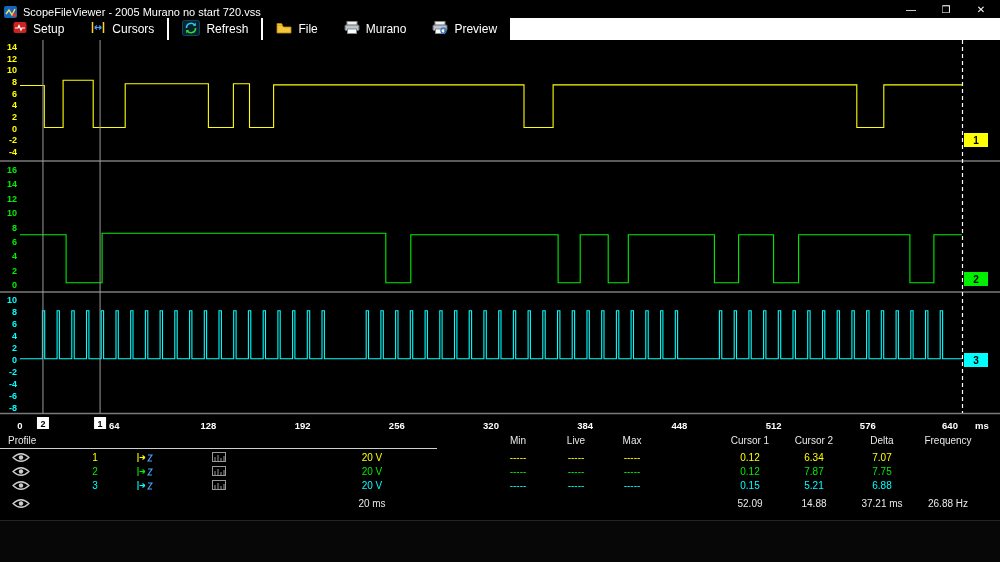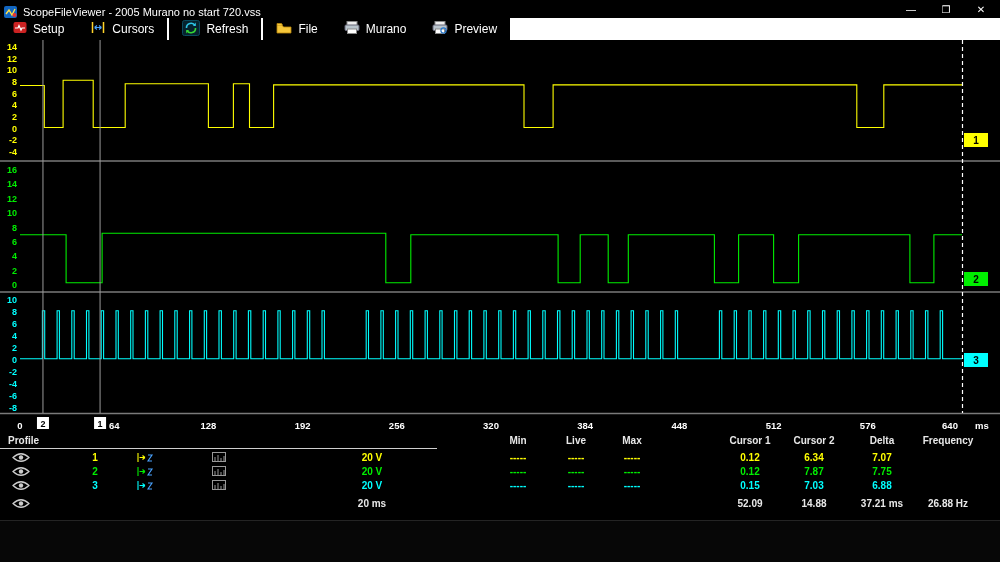--- a/index.html
+++ b/index.html
@@ -15,21 +15,21 @@
   
   .toolbar{position:absolute;top:18px;left:0;width:1000px;height:22px;background:#fff;
            display:flex;}
   .tgroup{display:flex;background:#000;height:22px;margin-right:2px;}
   .tbtn{display:flex;align-items:center;gap:6px;color:#fff;font-size:12px;
         padding:0 13px;cursor:default;}
   
   #scope-svg{position:absolute;top:40px;left:0;background:#000;}
   
   .measure{position:absolute;top:432px;left:0;width:1000px;height:88px;color:#e8e8e8;
-           font-size:10px;font-weight:bold;background:#000;}
+           font-size:10px;font-weight:normal;background:#000;}
   .mcell{position:absolute;transform:translateX(-50%);white-space:nowrap;}
   .mleft{position:absolute;white-space:nowrap;}
   .hline{position:absolute;top:16px;left:0;width:437px;height:1px;background:#cfcfcf;}
   .colscale{left:372px}.colmin{left:518px}.collive{left:576px}.colmax{left:632px}
   .colc1{left:750px}.colc2{left:814px}.coldelta{left:882px}.colfreq{left:948px}
   .r0{top:3px}.r1{top:20px}.r2{top:34px}.r3{top:48px}.r4{top:66px}
   .c1{color:var(--ch1)}.c2{color:var(--ch2)}.c3{color:var(--ch3)}
   .eyepos{left:12px}.numpos{left:95px}.curpos{left:136px}.metpos{left:212px}
   
   .transport{position:absolute;top:520px;left:0;width:1000px;height:42px;background:#070707;
@@ -240,21 +240,21 @@
         </svg></span>
     <span class="mleft r3 metpos"><svg width="14" height="10">
           <rect x="0.5" y="0.5" width="13" height="9" fill="none" stroke="#999"></rect>
           <path d="M3 9 V5 M6 9 V3 M9 9 V6 M12 9 V4" stroke="#999" stroke-width="1"></path>
         </svg></span>
     <span class="mcell r3 colscale c3">20 V</span>
     <span class="mcell r3 colmin c3">-----</span>
     <span class="mcell r3 collive c3">-----</span>
     <span class="mcell r3 colmax c3">-----</span>
     <span class="mcell r3 colc1 c3">0.15</span>
-    <span class="mcell r3 colc2 c3">7.03</span>
+    <span class="mcell r3 colc2 c3">5.21</span>
     <span class="mcell r3 coldelta c3">6.88</span>
 
     <span class="mleft r4 eyepos"><svg width="18" height="11">
           <path d="M1 5.5 Q9 -2 17 5.5 Q9 13 1 5.5 Z" fill="none" stroke="#ccc" stroke-width="1.2"></path>
           <circle cx="9" cy="5.5" r="2.2" fill="#ccc"></circle>
         </svg></span>
     <span class="mcell r4 colscale">20 ms</span>
     <span class="mcell r4 colc1">52.09</span>
     <span class="mcell r4 colc2">14.88</span>
     <span class="mcell r4 coldelta">37.21 ms</span>

